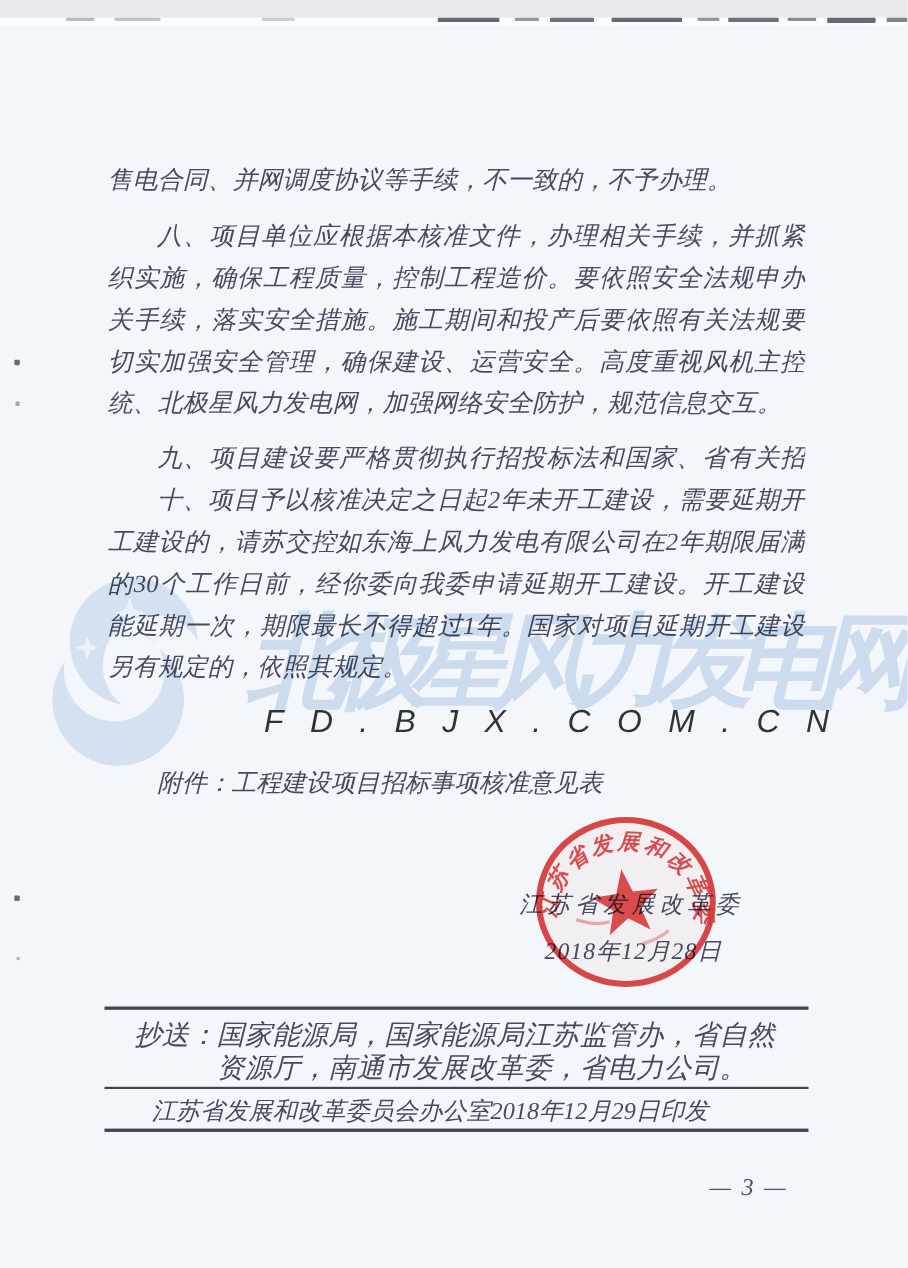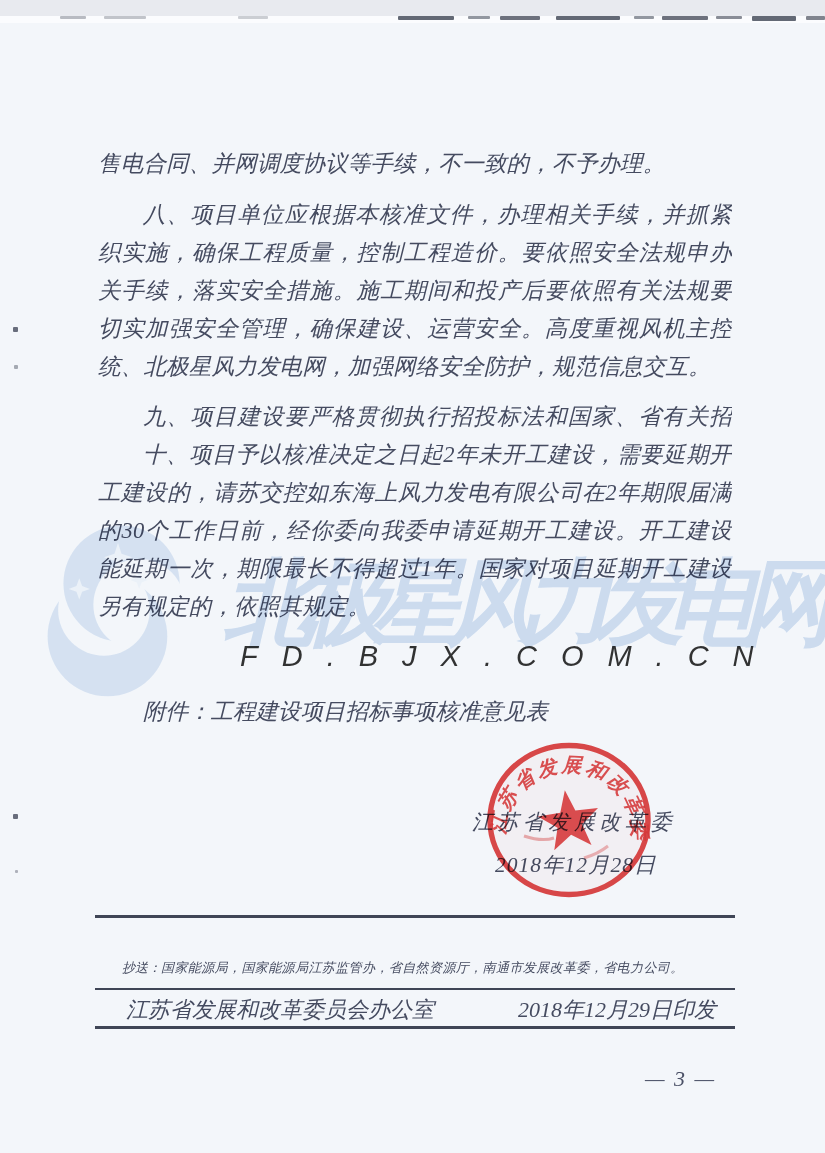--- a/index.html
+++ b/index.html
@@ -86,28 +86,28 @@
   }
 
   
   .rule {
     position:absolute; left:95px; width:640px; background:#3f4556; z-index:2;
   }
   .rule1 { top:899px; height:2.5px; }
   .rule2 { top:972px; height:2px; }
   .rule3 { top:1010px; height:2.5px; }
   .cc-block {
-    position:absolute; left:122px; top:937px; width:596px;
-    display:flex; font-size:13px; line-height:30px; z-index:2;
+    position:absolute; left:122px; top:911px; width:596px;
+    display:flex; font-size:25px; line-height:30px; z-index:2;
   }
   .cc-label { white-space:nowrap; }
   .cc-text { flex:1; letter-spacing:0.4px; }
   .office-row {
-    position:absolute; left:126px; top:980px; width:590px;
-    display:flex; justify-content:space-between;
+    position:absolute; left:138px; top:980px; width:590px;
+    display:flex; 
     font-size:22px; line-height:28px; white-space:nowrap; z-index:2;
   }
   .page-number {
     position:absolute; left:645px; top:1050px;
     font-size:22px; letter-spacing:2px; color:#4a5066;
     white-space:nowrap; z-index:2;
   }
 </style>
 </head>
 <body>

